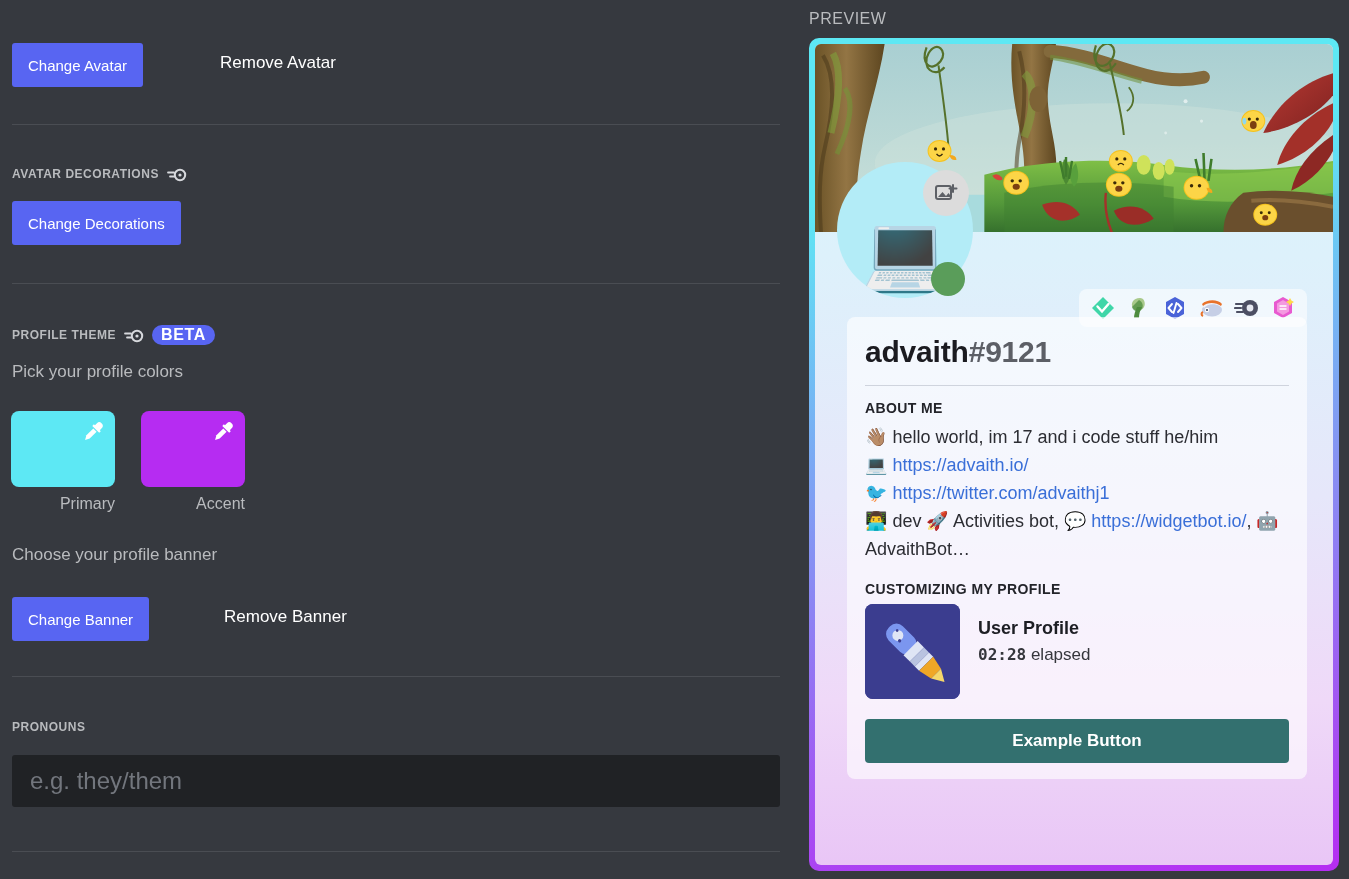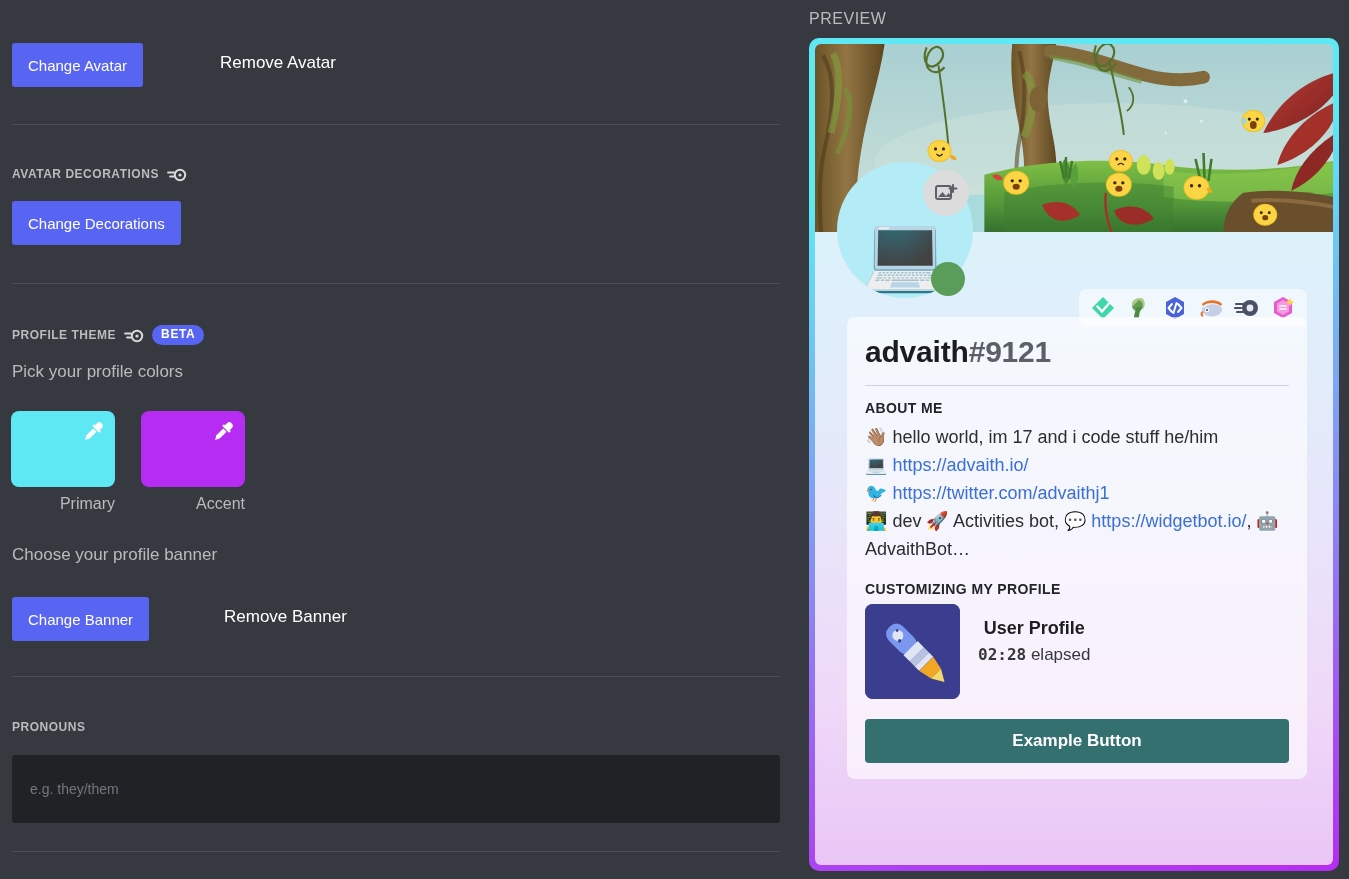--- a/index.html
+++ b/index.html
@@ -23,21 +23,21 @@
     color: #b9bbbe; text-transform: uppercase;
     display: flex; align-items: center; gap: 8px;
   }
   .divider { height: 1px; background: #4a4d53; margin: 0; }
 
   
   .new-icon { width: 20px; height: 16px; display:inline-block; position: relative; top:1px; }
 
   .beta-pill {
     background: #5865f2; color: #fff;
-    font-size: 12px; font-weight: bold; letter-spacing: .6px;
+    font-size: 16px; font-weight: bold; letter-spacing: .6px;
     padding: 2px 9px 3px; border-radius: 10px;
     line-height: 15px;
   }
 
   .btn-primary {
     background: #5865f2; color: #fff;
     border: none; border-radius: 3px;
     font-size: 15px; font-weight: 500;
     font-family: "Liberation Sans", sans-serif;
     padding: 0 16px; height: 44px;
@@ -54,23 +54,23 @@
   .swatch-row { display: flex; gap: 26px; }
   .swatch-wrap { display:flex; flex-direction: column; align-items: flex-end; width: 104px; }
   .swatch {
     width: 104px; height: 76px; border-radius: 8px;
     position: relative; cursor: pointer;
   }
   .swatch .dropper { position: absolute; right: 8px; top: 8px; }
   .swatch-label { color: #b9bbbe; font-size: 16px; margin-top: 8px; }
 
   .pronoun-input {
-    width: 100%; height: 68px;
+    width: 100%; height: 52px;
     background: #202225; border: none; border-radius: 3px;
-    color: #fca5a5; font-size: 14px;
+    color: #fca5a5; font-size: 24px;
     font-family: "Liberation Sans", sans-serif;
     padding: 0 18px;
   }
   .pronoun-input::placeholder { color: #72767d; }
 
   
   .preview-col { width: 544px; position: relative; padding-left: 0; }
   .preview-label {
     font-size: 16px; font-weight: normal; letter-spacing: .52px;
     color: #b9bbbe; text-transform: uppercase;
@@ -144,21 +144,21 @@
   .about-text { font-size: 18px; color: #2c2d33; line-height: 28px; }
   .about-text a { color: #3a6fd8; text-decoration: none; }
 
   .activity { display: flex; gap: 18px; margin-top: 2px; align-items: flex-start; }
   .activity-art {
     width: 95px; height: 95px; border-radius: 8px;
     background: #3b3d8f; flex: none;
     display:flex; align-items:center; justify-content:center;
     font-size: 52px; overflow: hidden;
   }
-  .activity-name { font-size: 18px; font-weight: bold; color: #1d1e24; margin-top: 14px; text-align: center; }
+  .activity-name { font-size: 18px; font-weight: bold; color: #1d1e24; margin-top: 14px; }
   .activity-time { font-size: 17px; color: #35363c; margin-top: 6px; }
   .activity-time .clock { font-family: "DejaVu Sans Mono", monospace; font-weight: bold; font-size: 16px; }
 
   .example-button {
     margin-top: 20px; width: 100%; height: 44px;
     background: #33706f; border: none; border-radius: 4px;
     color: #ffffff; font-size: 17px; font-weight: bold;
     font-family: "Liberation Sans", sans-serif;
     cursor: pointer;
   }

